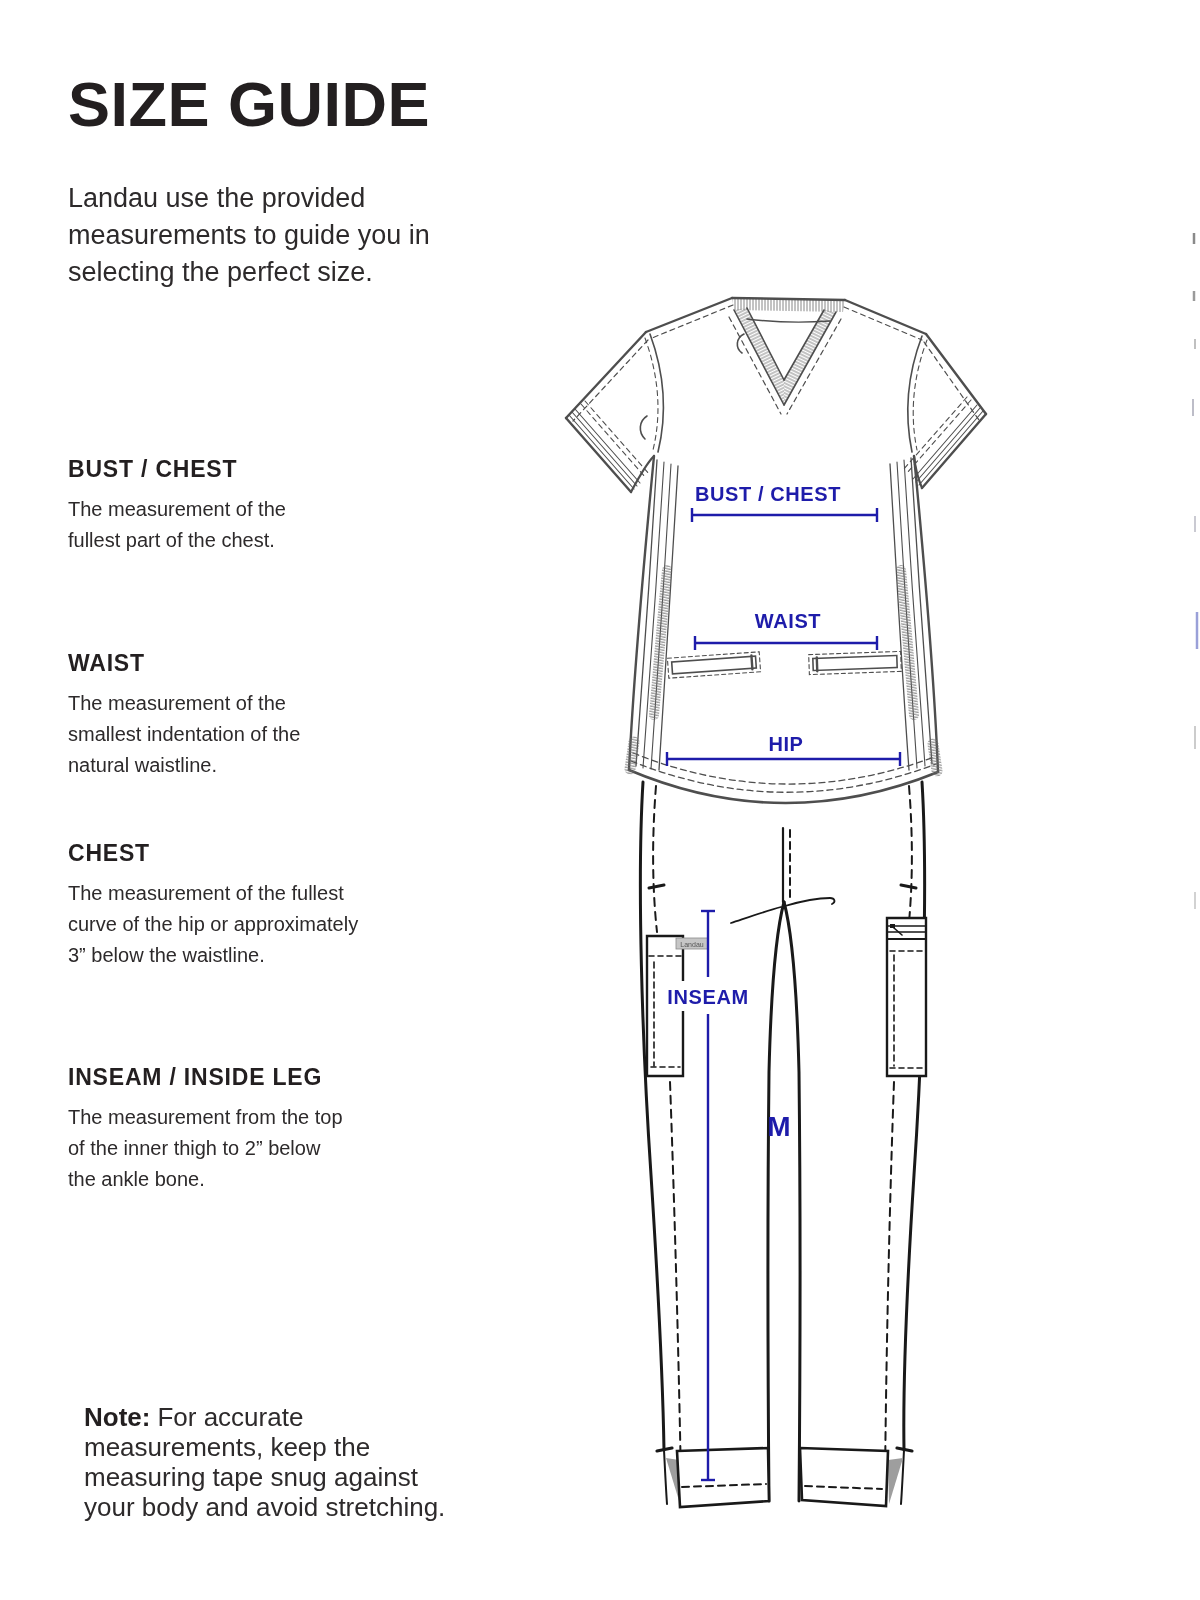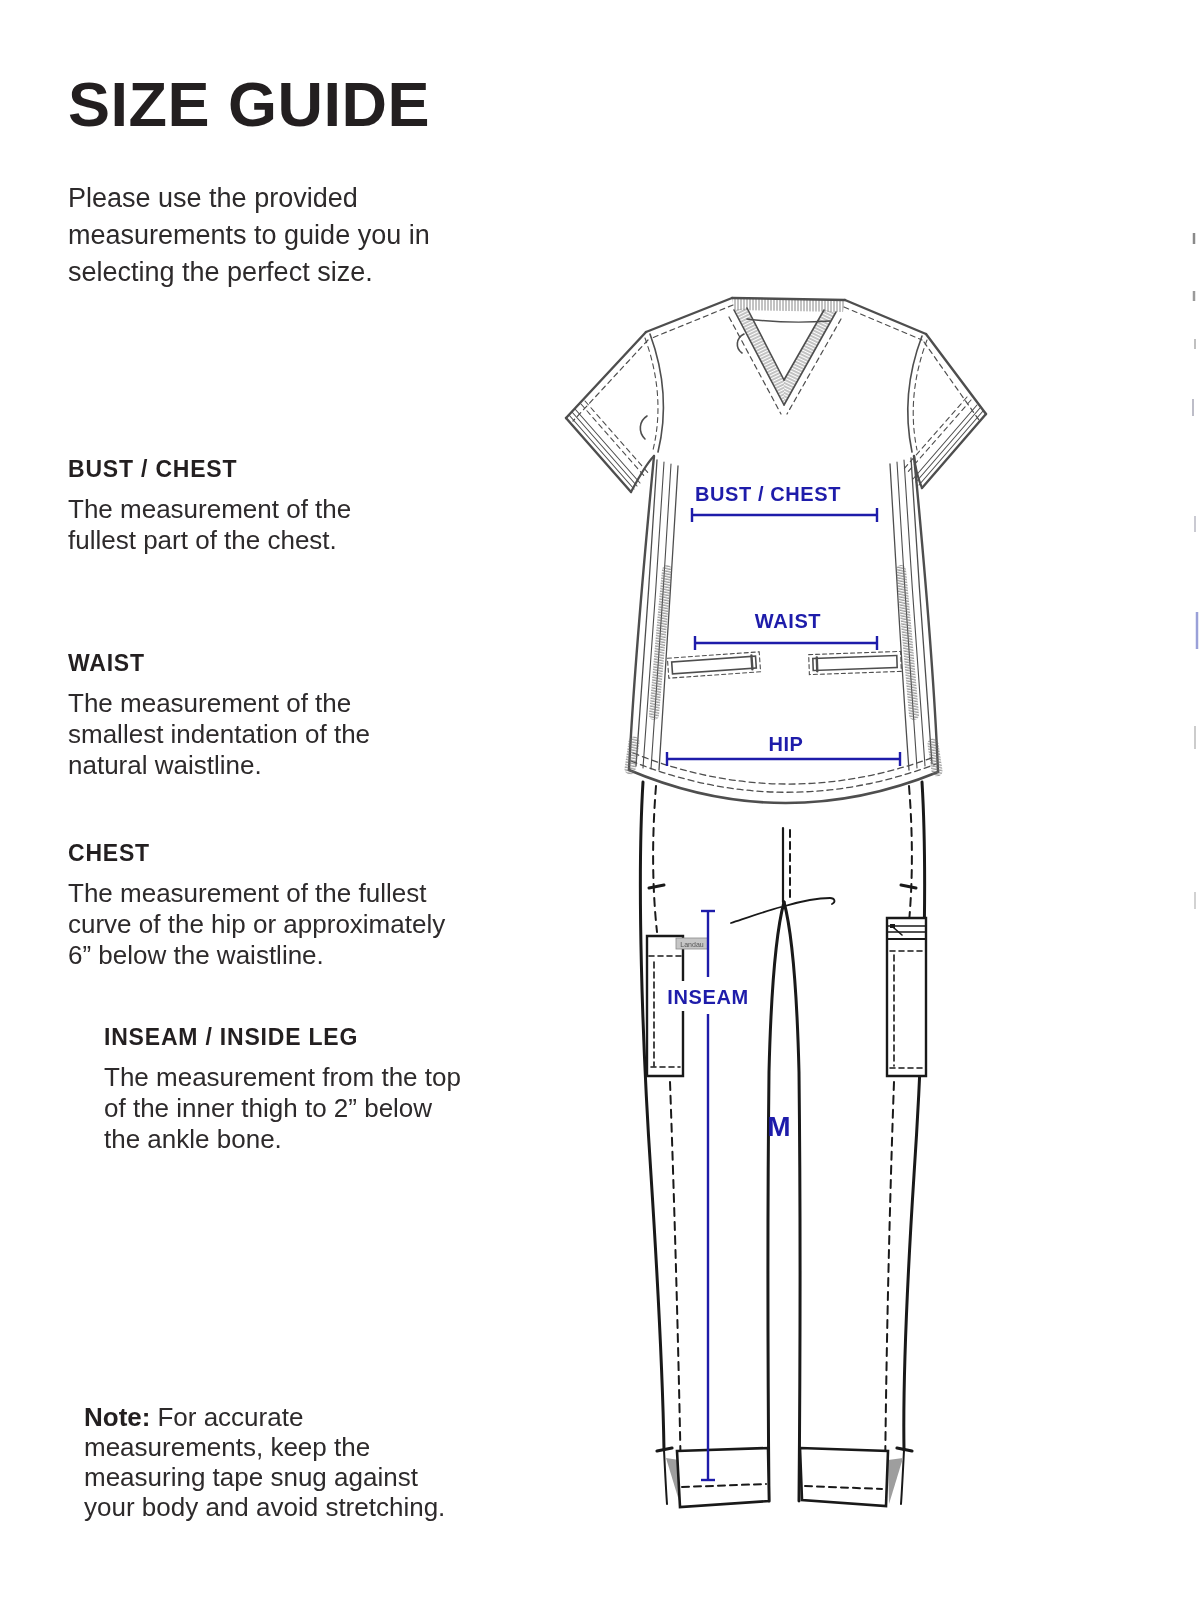--- a/index.html
+++ b/index.html
@@ -3,58 +3,58 @@
 <meta charset="utf-8">
 <style>
   html,body{margin:0;padding:0;background:#ffffff;}
   .page{position:relative;width:1200px;height:1600px;background:#fff;overflow:hidden;
         font-family:"Liberation Sans", sans-serif;color:#2d2a2b;}
   .page-title{position:absolute;left:68px;top:70px;font-size:63px;line-height:68px;
         font-weight:700;letter-spacing:.5px;color:#231f20;}
   .intro{position:absolute;left:68px;top:180px;font-size:27px;line-height:37px;
         white-space:pre-line;color:#2d2a2b;}
   .section{position:absolute;left:68px;width:420px;}
-  .sec-bust{top:456px;} .sec-waist{top:650px;} .sec-hips{top:840px;} .sec-inseam{top:1024px;margin-left:36px;}
+  .sec-bust{top:456px;} .sec-waist{top:650px;} .sec-hips{top:840px;} .sec-inseam{top:1064px;}
   .section h3{margin:0;font-size:23px;line-height:26px;font-weight:700;
         letter-spacing:.8px;color:#231f20;}
-  .section p{margin:12px 0 0 0;font-size:26px;line-height:31px;white-space:pre-line;}
+  .section p{margin:12px 0 0 0;font-size:20px;line-height:31px;white-space:pre-line;}
   .note{position:absolute;left:84px;top:1402px;width:420px;font-size:26px;line-height:30px;}
   .note b{font-weight:700;color:#231f20;margin-right:7px;}
   .note span{white-space:pre-line;}
   svg text{font-family:"Liberation Sans", sans-serif;}
   .blue-label{font-size:20px;font-weight:700;letter-spacing:.6px;}
   .size-letter{font-size:28px;font-weight:700;}
   .tag-text{font-size:7px;}
 </style>
 </head>
 <body>
 
 <div class="page">
 
   <div class="page-title">SIZE GUIDE</div>
-  <div class="intro">Please use the provided
+  <div class="intro">Landau use the provided
 measurements to guide you in
 selecting the perfect size.</div>
 
   <div class="section sec-bust">
     <h3>BUST / CHEST</h3>
     <p>The measurement of the
 fullest part of the chest.</p>
   </div>
   <div class="section sec-waist">
     <h3>WAIST</h3>
     <p>The measurement of the
 smallest indentation of the
 natural waistline.</p>
   </div>
   <div class="section sec-hips">
     <h3>CHEST</h3>
     <p>The measurement of the fullest
 curve of the hip or approximately
-6” below the waistline.</p>
+3” below the waistline.</p>
   </div>
   <div class="section sec-inseam">
     <h3>INSEAM / INSIDE LEG</h3>
     <p>The measurement from the top
 of the inner thigh to 2” below
 the ankle bone.</p>
   </div>
 
   <div class="note">
     <b>Note:</b><span>For accurate

